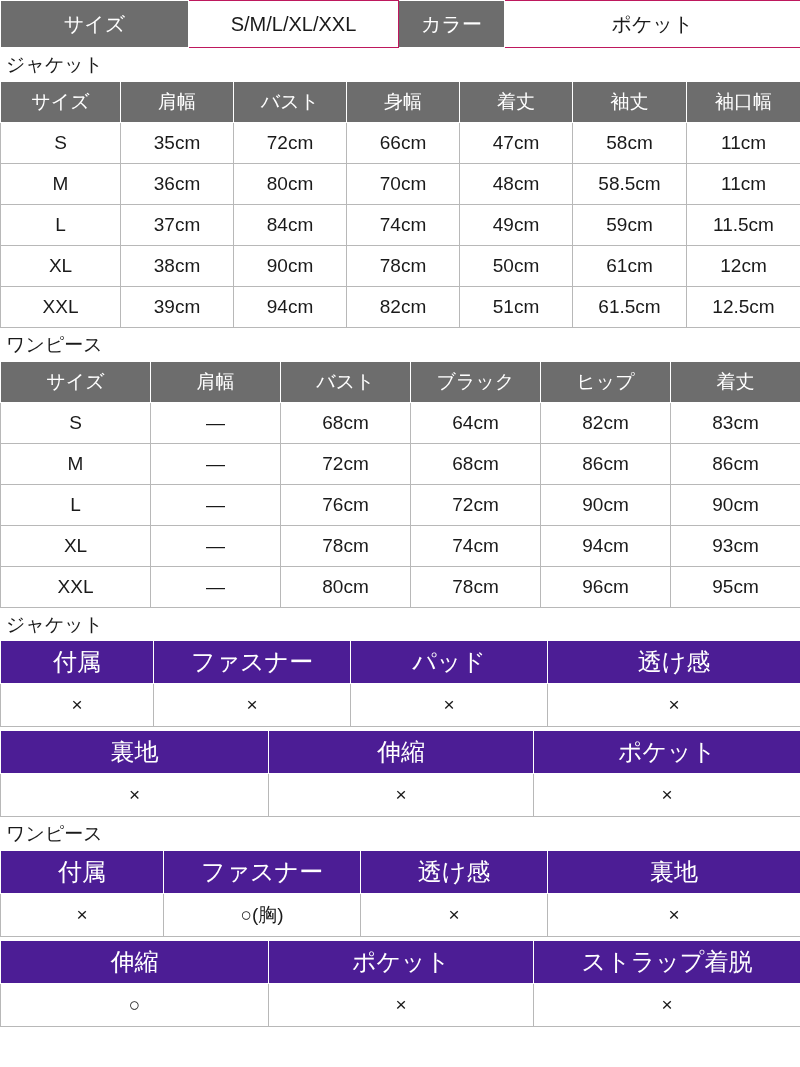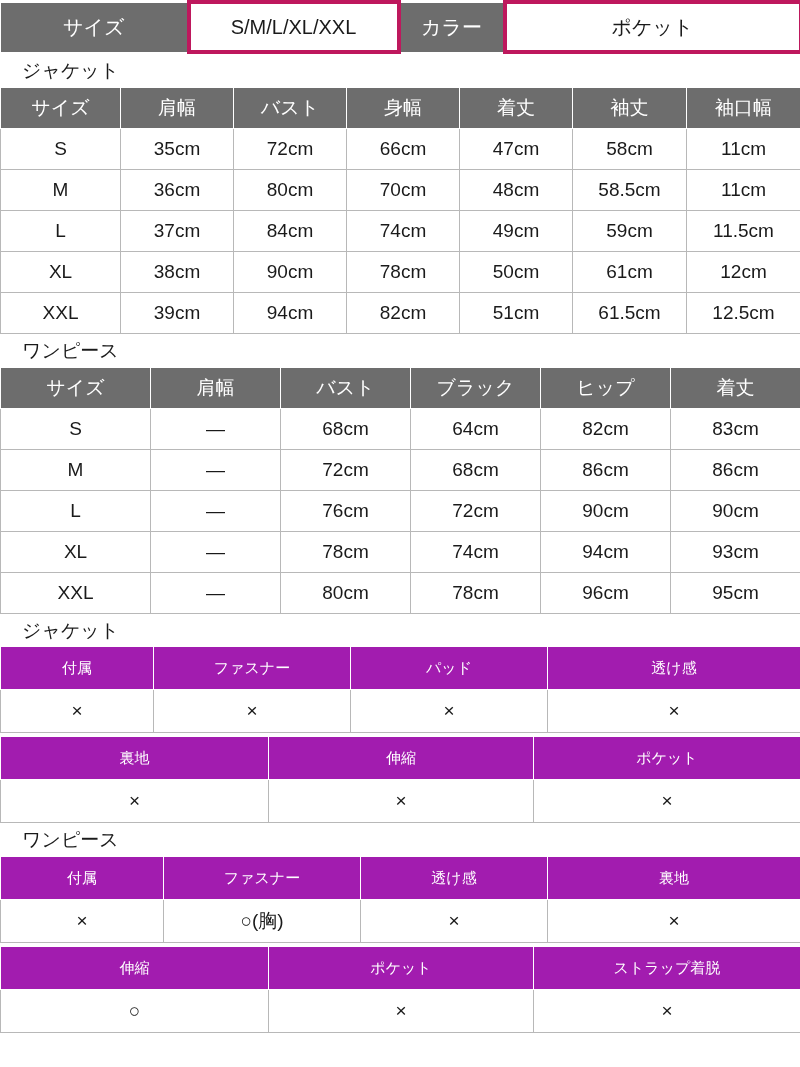--- a/index.html
+++ b/index.html
@@ -39,48 +39,48 @@
     height: 46px;
     font-size: 20px;
   }
   .spec .hd {
     background: #6d6d6d;
     color: #ffffff;
   }
   .spec .val {
     background: #ffffff;
     color: #1a1a1a;
-    border: 4px solid #be185d;
+    border: 1px solid #be185d;
   }
   .section-title {
     font-size: 19px;
     color: #1a1a1a;
-    padding: 6px 0 4px 22px;
+    padding: 6px 0 4px 6px;
     line-height: 1.2;
   }
   
   .sizetable th {
     background: #6d6d6d;
     color: #ffffff;
     font-size: 19px;
     height: 40px;
     border: 1px solid #ffffff;
   }
   .sizetable td {
     background: #ffffff;
     color: #1a1a1a;
     border: 1px solid #b8b8b8;
     height: 40px;
   }
   
   .feat th {
-    background: #a21caf;
+    background: #4c1d95;
     color: #ffffff;
     height: 42px;
-    font-size: 15px;
+    font-size: 24px;
     border: 1px solid #ffffff;
   }
   .feat td {
     background: #ffffff;
     color: #1a1a1a;
     height: 42px;
     border: 1px solid #b8b8b8;
     font-size: 19px;
   }
   .gap { height: 3px; }

